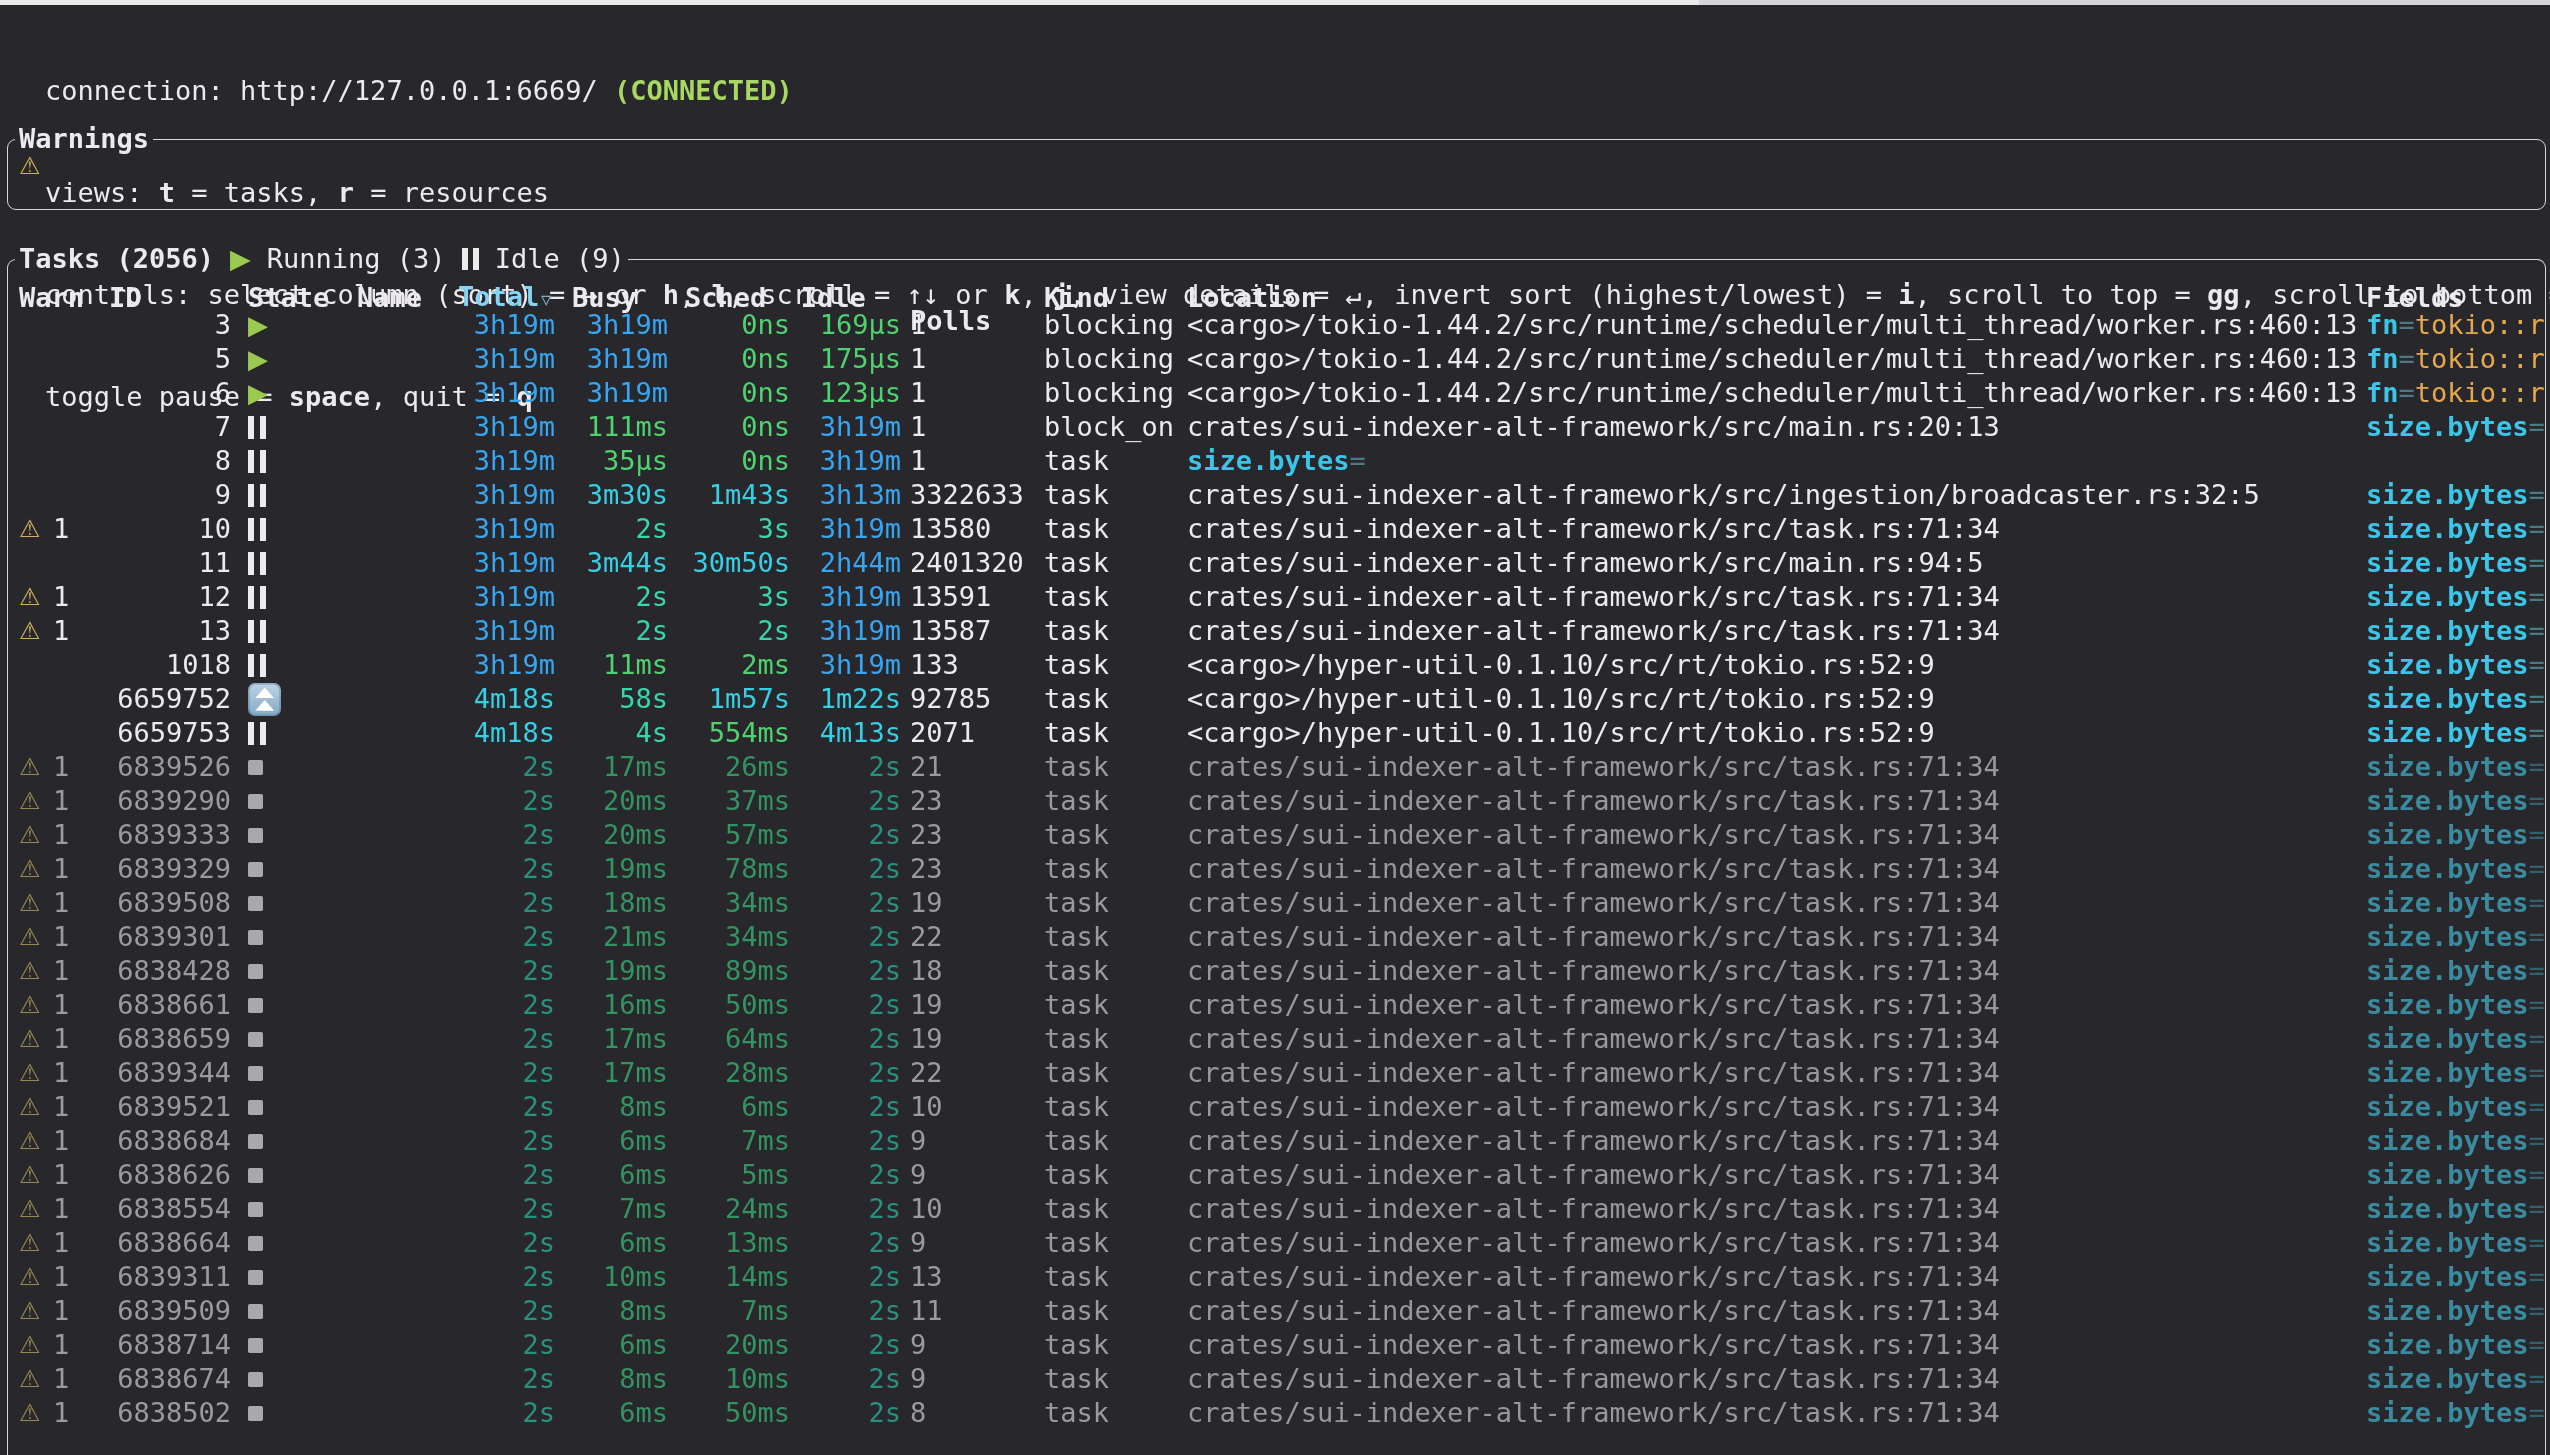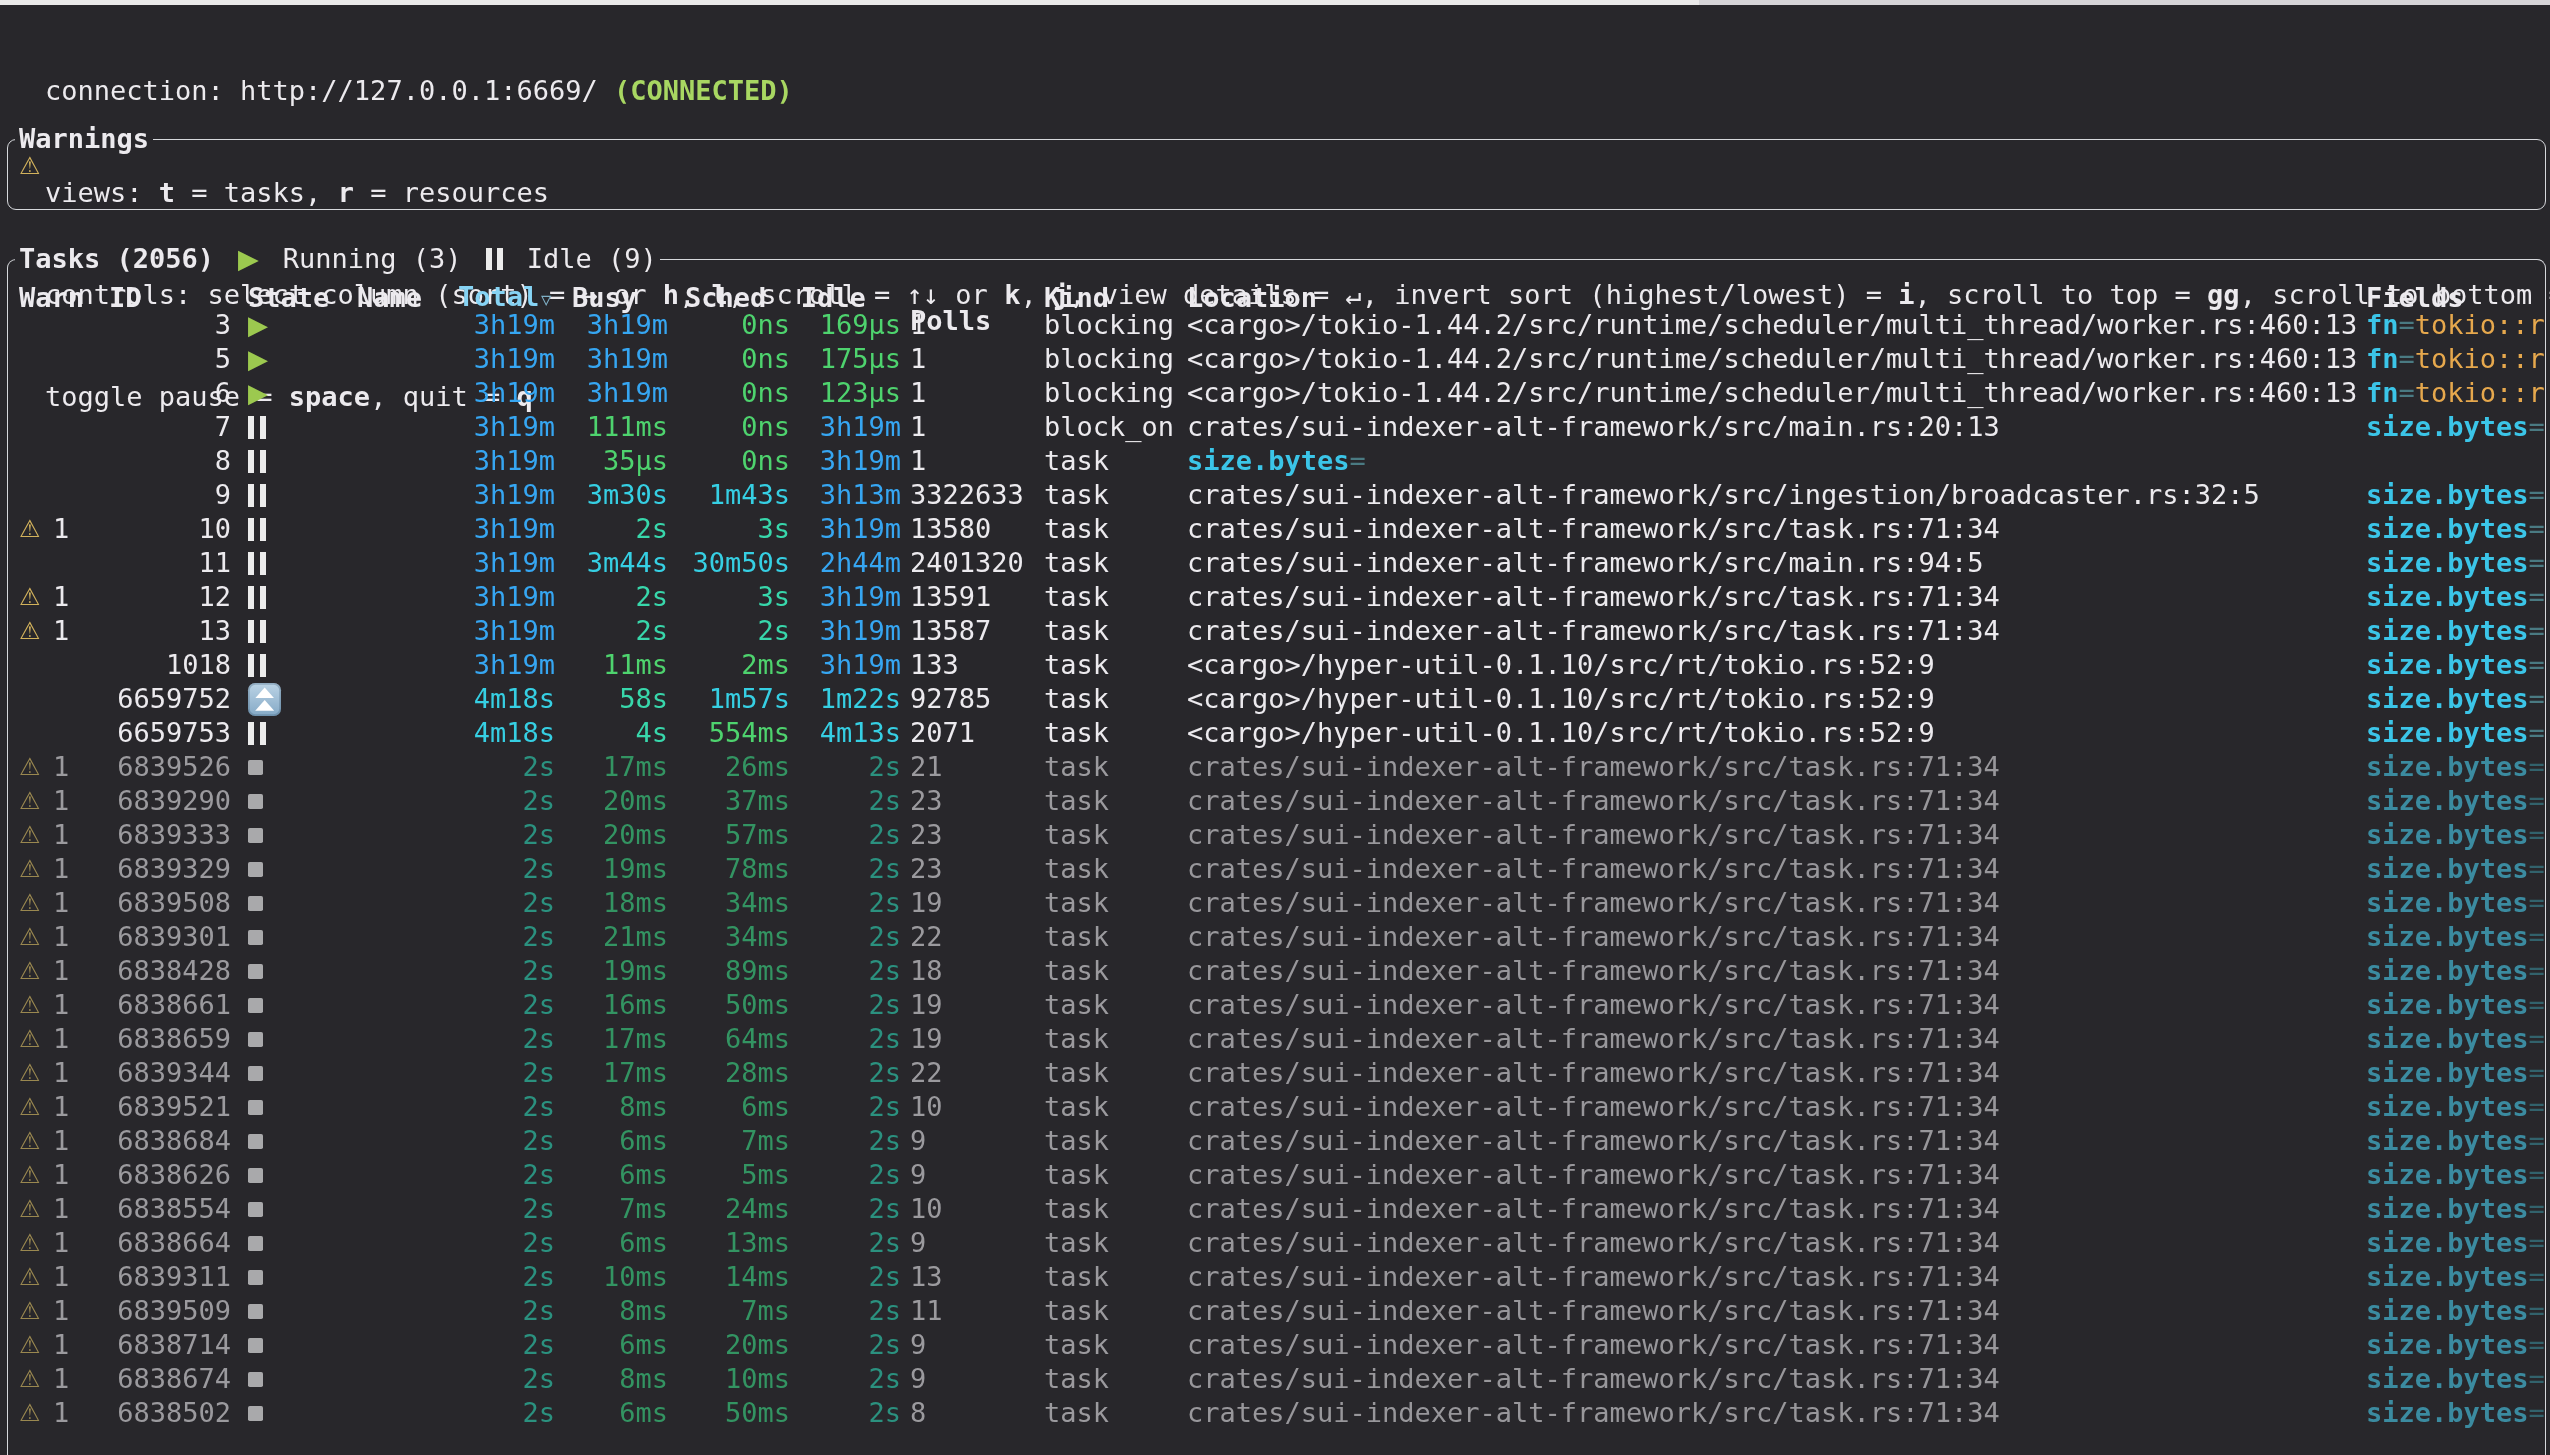--- a/index.html
+++ b/index.html
@@ -16,21 +16,21 @@
 
   .top-lines{position:absolute;top:6.3px;left:9px;right:0;white-space:pre;}
   .line{height:34px;overflow:hidden;margin-left:36px;}
   .b{font-weight:bold;}
   .connected{color:var(--c-connected,#a8d762);font-weight:bold;}
 
   .box{position:absolute;left:7.2px;right:3.6px;border:1.8px solid var(--c-border,#d6d8dc);border-radius:9px;}
   .warnings-box{top:139px;height:69px;}
   .tasks-box{top:259px;bottom:0;border-bottom:none;border-radius:9px 9px 0 0;}
   .box-title{position:absolute;top:-18px;left:7.2px;background:var(--c-bg,#28272b);padding:0 3.6px;height:34px;line-height:34px;font-weight:bold;white-space:pre;}
-  .tasks-title{display:flex;align-items:center;gap:24px;font-weight:normal;}
+  .tasks-title{display:flex;align-items:center;gap:16px;font-weight:normal;}
   .run-ico{color:var(--c-state-run,#9cc94f);font-family:"DejaVu Sans","Liberation Sans",sans-serif;}
 
   .warning-line{margin:13.5px 0 0 10.8px;display:flex;align-items:center;gap:13.5px;}
   .warn-ico{color:var(--c-warn,#d2b25c);font-family:"DejaVu Sans","Liberation Sans",sans-serif;font-size:24px;line-height:1;}
 
   
   .trow{
     display:grid;
     grid-template-columns:90px 122px 126px 101px 97px 113px 122px 111px 143px 143px 1179px 1fr;
     align-items:center;height:34px;padding-left:10.8px;white-space:pre;

